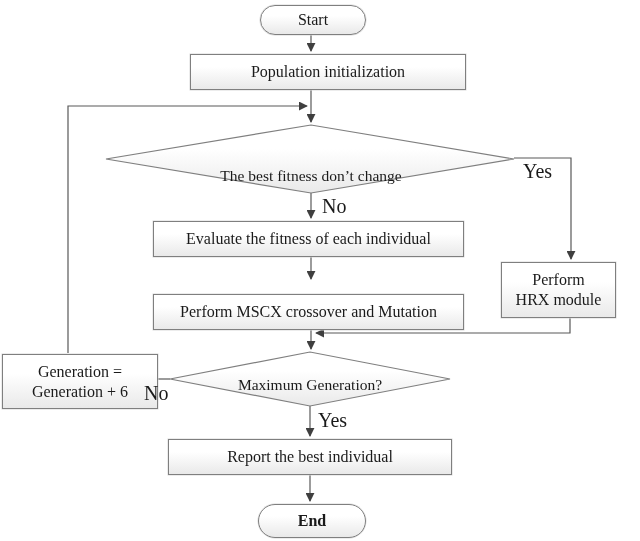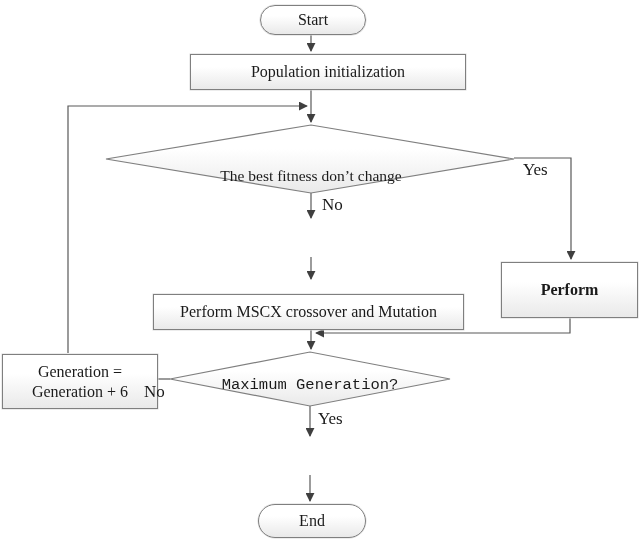--- a/index.html
+++ b/index.html
@@ -46,21 +46,21 @@
     align-items: flex-end;
     justify-content: center;
     text-align: center;
     font-size: 15.5px;
     line-height: 1.35;
     background: transparent;
   }
   .edge-label {
     position: absolute;
     z-index: 3;
-    font-size: 17px;
+    font-size: 20px;
     background: transparent;
     white-space: nowrap;
   }
   .line2 { display: block; }
 </style>
 </head>
 <body>
 
 <div id="canvas">
 
@@ -103,39 +103,46 @@
     <span>Population initialization</span>
   </div>
 
   <div class="diamond-label" style="left:170px; top:131px; width:282px; height:56px;">
     <span>The best fitness don’t change</span>
   </div>
 
   <div class="edge-label" style="left:322px; top:195px;">No</div>
   <div class="edge-label" style="left:523px; top:160px;">Yes</div>
 
+  <div class="node" style="left:153px; top:221px; width:311px; height:36px;">
+    <span>Evaluate the fitness of each individual</span>
+  </div>
 
   <div class="node" style="left:153px; top:294px; width:311px; height:36px;">
     <span>Perform MSCX crossover and Mutation</span>
   </div>
 
-  <div class="node" style="left:501px; top:262px; width:137px; height:56px;font-weight:bold;">
+  <div class="node" style="left:501px; top:262px; width:115px; height:56px;">
     <span>Perform</span>
+    <span class="line2">HRX module</span>
   </div>
 
-  <div class="diamond-label" style="left:200px; top:362px; width:220px; height:34px;font-family:Liberation Mono, monospace;">
+  <div class="diamond-label" style="left:200px; top:362px; width:220px; height:34px;">
     <span>Maximum Generation?</span>
   </div>
 
   <div class="edge-label" style="left:144px; top:382px;">No</div>
   <div class="edge-label" style="left:318px; top:409px;">Yes</div>
 
   <div class="node" style="left:2px; top:354px; width:156px; height:55px;font-family:Liberation Serif, serif;">
     <span>Generation =</span>
     <span class="line2">Generation + 6</span>
   </div>
 
+  <div class="node" style="left:168px; top:439px; width:284px; height:36px;">
+    <span>Report the best individual</span>
+  </div>
 
-  <div class="node oval" style="left:258px; top:504px; width:108px; height:34px;">
+  <div class="node oval" style="left:258px; top:504px; width:108px; height:34px;font-weight:bold;">
     <span>End</span>
   </div>
 
 </div>
 
 </body></html>

